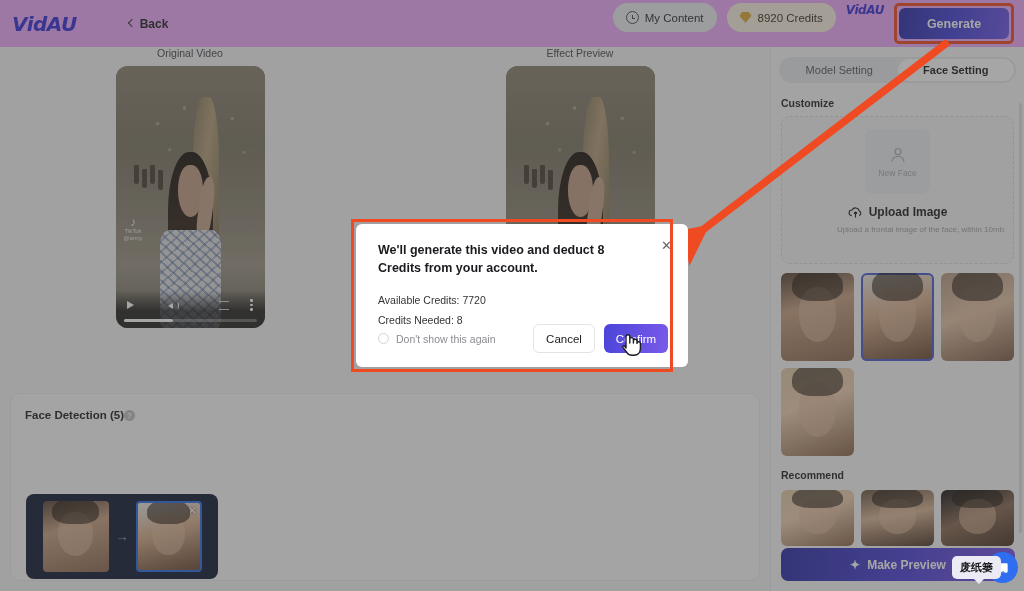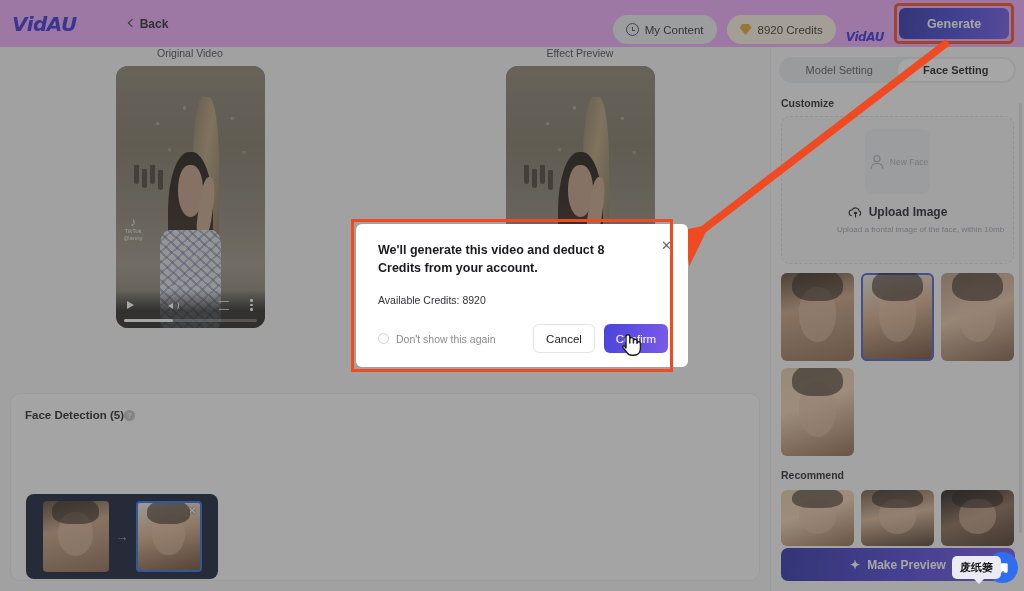--- a/index.html
+++ b/index.html
@@ -45,21 +45,21 @@
   }
   .chev-l {
     display: inline-block;
     width: 6px; height: 6px;
     border-left: 1.6px solid #333; border-bottom: 1.6px solid #333;
     transform: rotate(45deg);
     margin-bottom: 1px;
   }
   .hdr-right {
     margin-left: auto; margin-right: 10px;
-    display: flex; align-items: flex-end; gap: 10px;
+    display: flex; align-items: flex-start; gap: 10px;
   }
   .pill {
     display: flex; align-items: center; gap: 6px;
     height: 29px; padding: 0 13px;
     border-radius: 15px;
     font-size: 11.5px; color: #2c2c30;
     cursor: pointer;
   }
   .pill-content { background: #eceef1; }
   .pill-credits { background: #fbf3e2; color: #3a3122; }
@@ -320,21 +320,21 @@
     height: 148px;
     border: 1px dashed #dcdce1;
     border-radius: 9px;
     background: #f6f6f8;
     display:flex; flex-direction:column; align-items:center;
     padding-top: 12px;
   }
   .new-face {
     width: 65px; height: 65px; border-radius: 8px;
     background: #edeef1;
-    display:flex; align-items:center; justify-content:center;
+    display:flex; flex-direction:column; align-items:center; justify-content:center;
     gap: 3px;
   }
   .nf-ico { width: 20px; height: 20px; }
   .nf-text { font-size: 8.5px; color: #a9aab0; }
   .upload-row {
     margin-top: 11px;
     display:flex; align-items:center; gap: 6px;
     font-size: 12px; font-weight: bold; color: #1e1e22;
     cursor: pointer;
   }
@@ -611,21 +611,22 @@
     </button>
 
     <div class="sb-scroll"></div>
   </div>
 
   <div id="backdrop"></div>
 
   <div id="modal">
     <div class="m-title">We'll generate this video and deduct 8 Credits from your account.</div>
     <span class="m-close">✕</span>
-    <div class="m-line first">Available Credits: 8920</div>
+    <div class="m-line first">Available Credits: 7720</div>
+    <div class="m-line">Credits Needed: 8</div>
     <div class="m-foot">
       <div class="m-check">
         <span class="cbox"></span>
         <span>Don't show this again</span>
       </div>
       <div class="m-btns">
         <button id="cancel-btn">Cancel</button>
         <button id="confirm-btn">Confirm</button>
       </div>
     </div>

